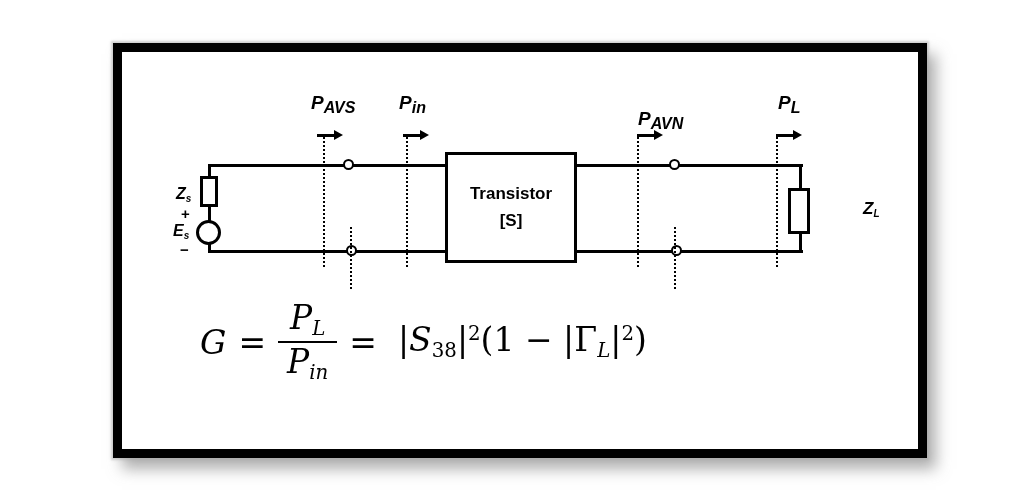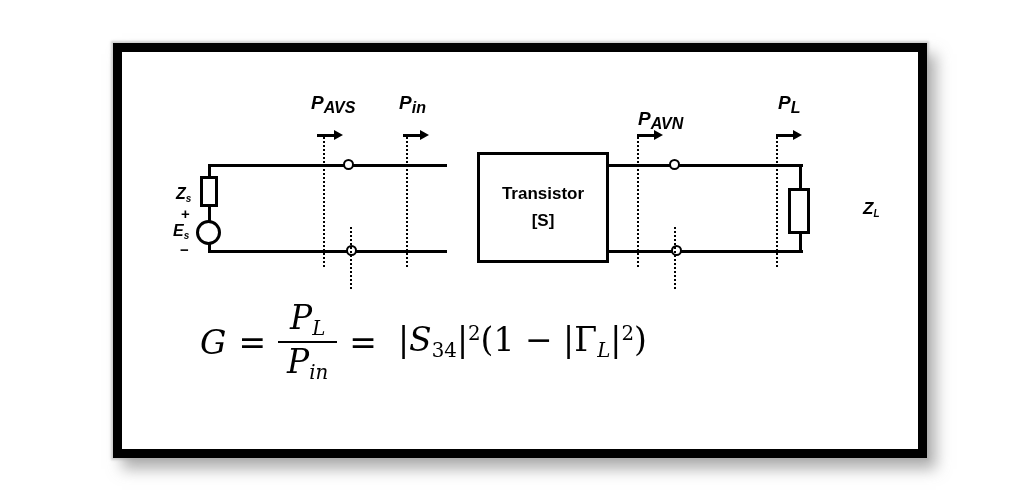--- a/index.html
+++ b/index.html
@@ -40,21 +40,21 @@
     font-size:19px; letter-spacing:0;
   }
   .plabel .sb { font-size:16px; font-style:italic; vertical-align:-4px; }
   .slabel { position:absolute; font-style:italic; font-weight:bold; font-size:16px; }
   .slabel .sb { font-size:10px; vertical-align:-3px; }
   .sign { position:absolute; font-weight:bold; font-size:15px; }
   #transistor-box {
     position:absolute; left:445px; top:152px; width:132px; height:111px;
     border:3px solid #000; background:#fff;
     display:flex; flex-direction:column; align-items:center; justify-content:center;
-    font-weight:bold; font-size:17px; line-height:1.55; text-align:center;margin-left:32px;
+    font-weight:bold; font-size:17px; line-height:1.55; text-align:center;
   }
   
   #formula {
     position:absolute; left:200px; top:284px; height:116px;
     display:flex; align-items:center; gap:12px;
     font-family:"DejaVu Serif", serif; font-size:33px; color:#000;
     white-space:nowrap;
   }
   .frac { display:inline-flex; flex-direction:column; align-items:center; }
   .frac .num, .frac .den { padding:1px 9px; line-height:1.12; }
@@ -139,15 +139,15 @@
   <span>=</span>
 
   <span class="frac">
     <span class="num"><span class="it">P</span><span class="fsub it">L</span></span>
     <span class="den"><span class="it">P</span><span class="fsub it">in</span></span>
   </span>
 
   <span>=</span>
 
   <span class="frac">
-    <span class="num"><span>|</span><span class="it">S</span><span class="fsub">34</span><span>|</span><span class="fsup">2</span><span>(1 − |</span><span>Γ</span><span class="fsub it">L</span><span>|</span><span class="fsup">2</span><span>)</span></span>
+    <span class="num"><span>|</span><span class="it">S</span><span class="fsub">38</span><span>|</span><span class="fsup">2</span><span>(1 − |</span><span>Γ</span><span class="fsub it">L</span><span>|</span><span class="fsup">2</span><span>)</span></span>
   </span>
 </div>
 
 </body></html>

